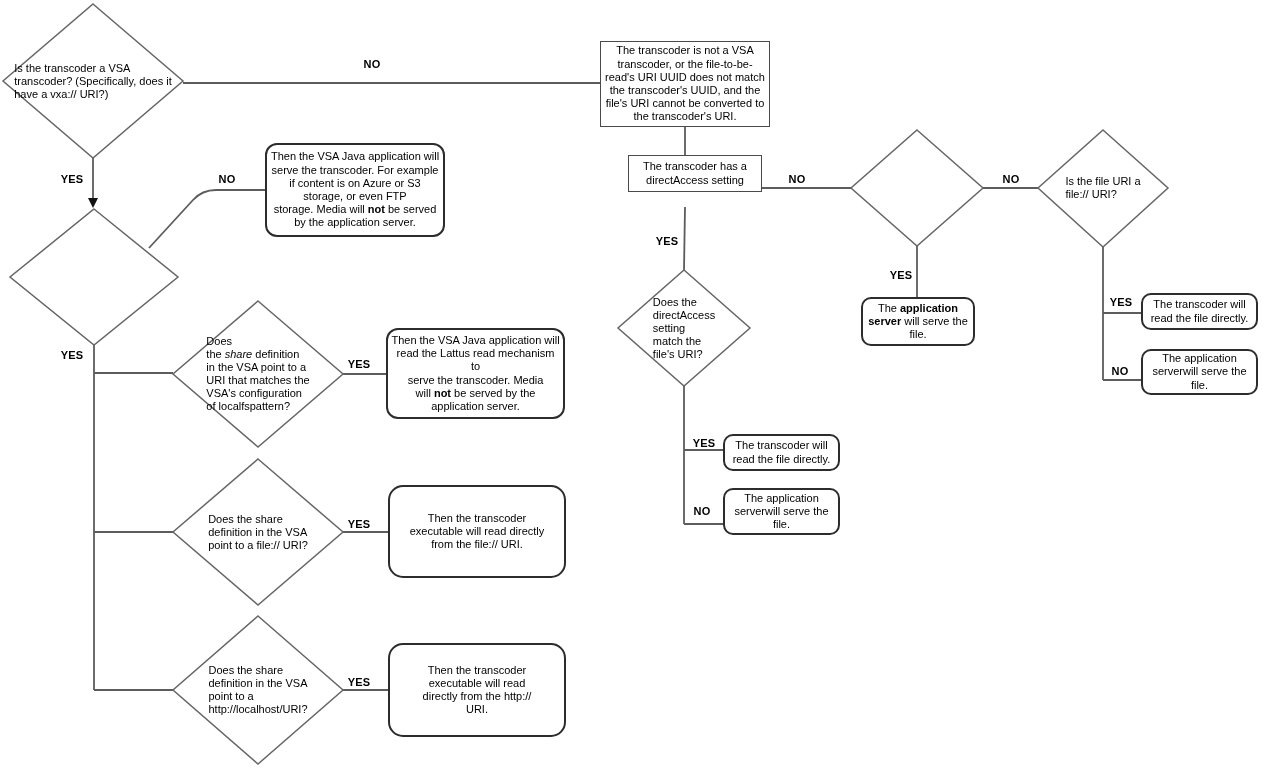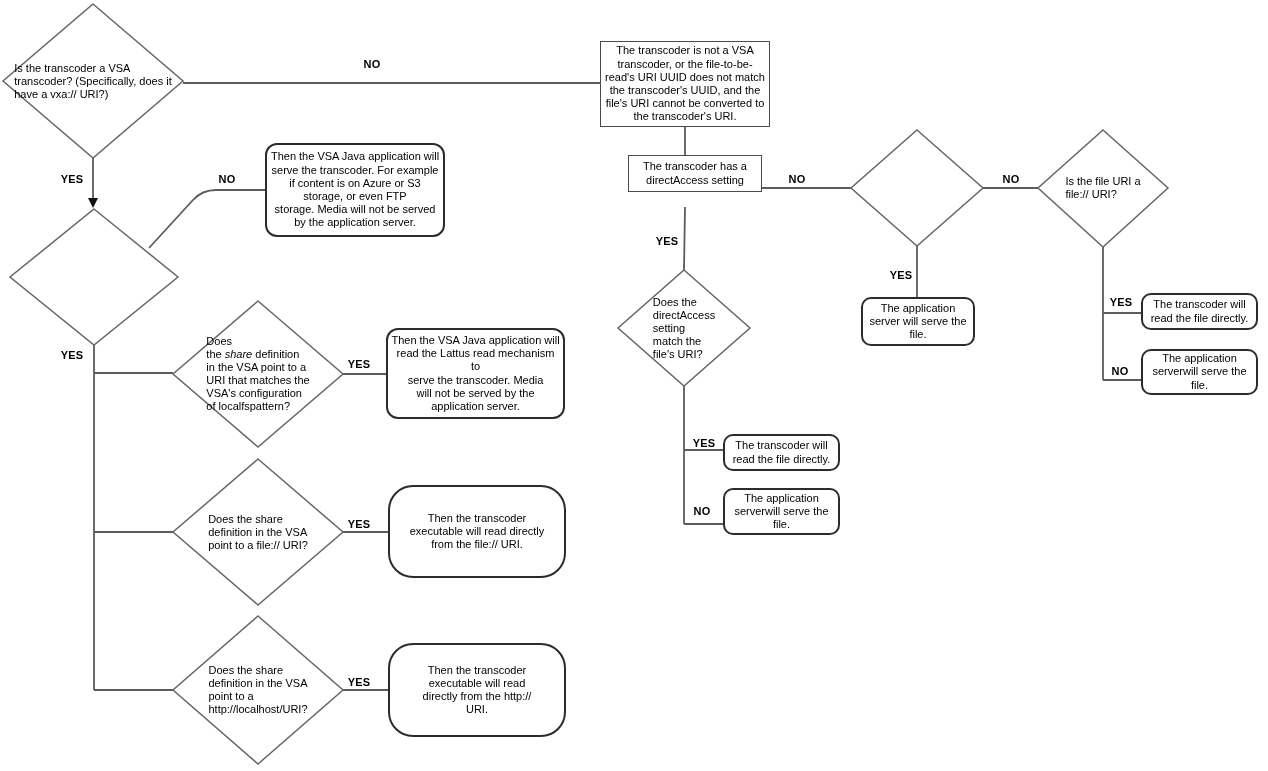--- a/index.html
+++ b/index.html
@@ -19,22 +19,22 @@
     font-size:11px; line-height:1.18; color:#000;
   }
   .box {
     position:absolute; box-sizing:border-box; background:#ffffff;
     border:2px solid #2c2c2c; border-radius:12px;
     display:flex; align-items:center; justify-content:center;
     text-align:center; white-space:pre-line;
     font-size:11px; line-height:1.2; padding:2px 3px;
   }
   .box.sharp { border-radius:0; border:1.5px solid #4a4a4a; }
-  .box.bigradius { border-radius:25px; }
-  .box b { font-weight:normal; }
+  .box.bigradius { border-radius:15px; }
+  .box b { font-weight:bold; }
   .lbl {
     position:absolute; transform:translate(-50%,-50%);
     font-weight:bold; font-size:11px; letter-spacing:0.2px;
   }
 </style>
 </head>
 <body>
 
 <div class="stage">
 

